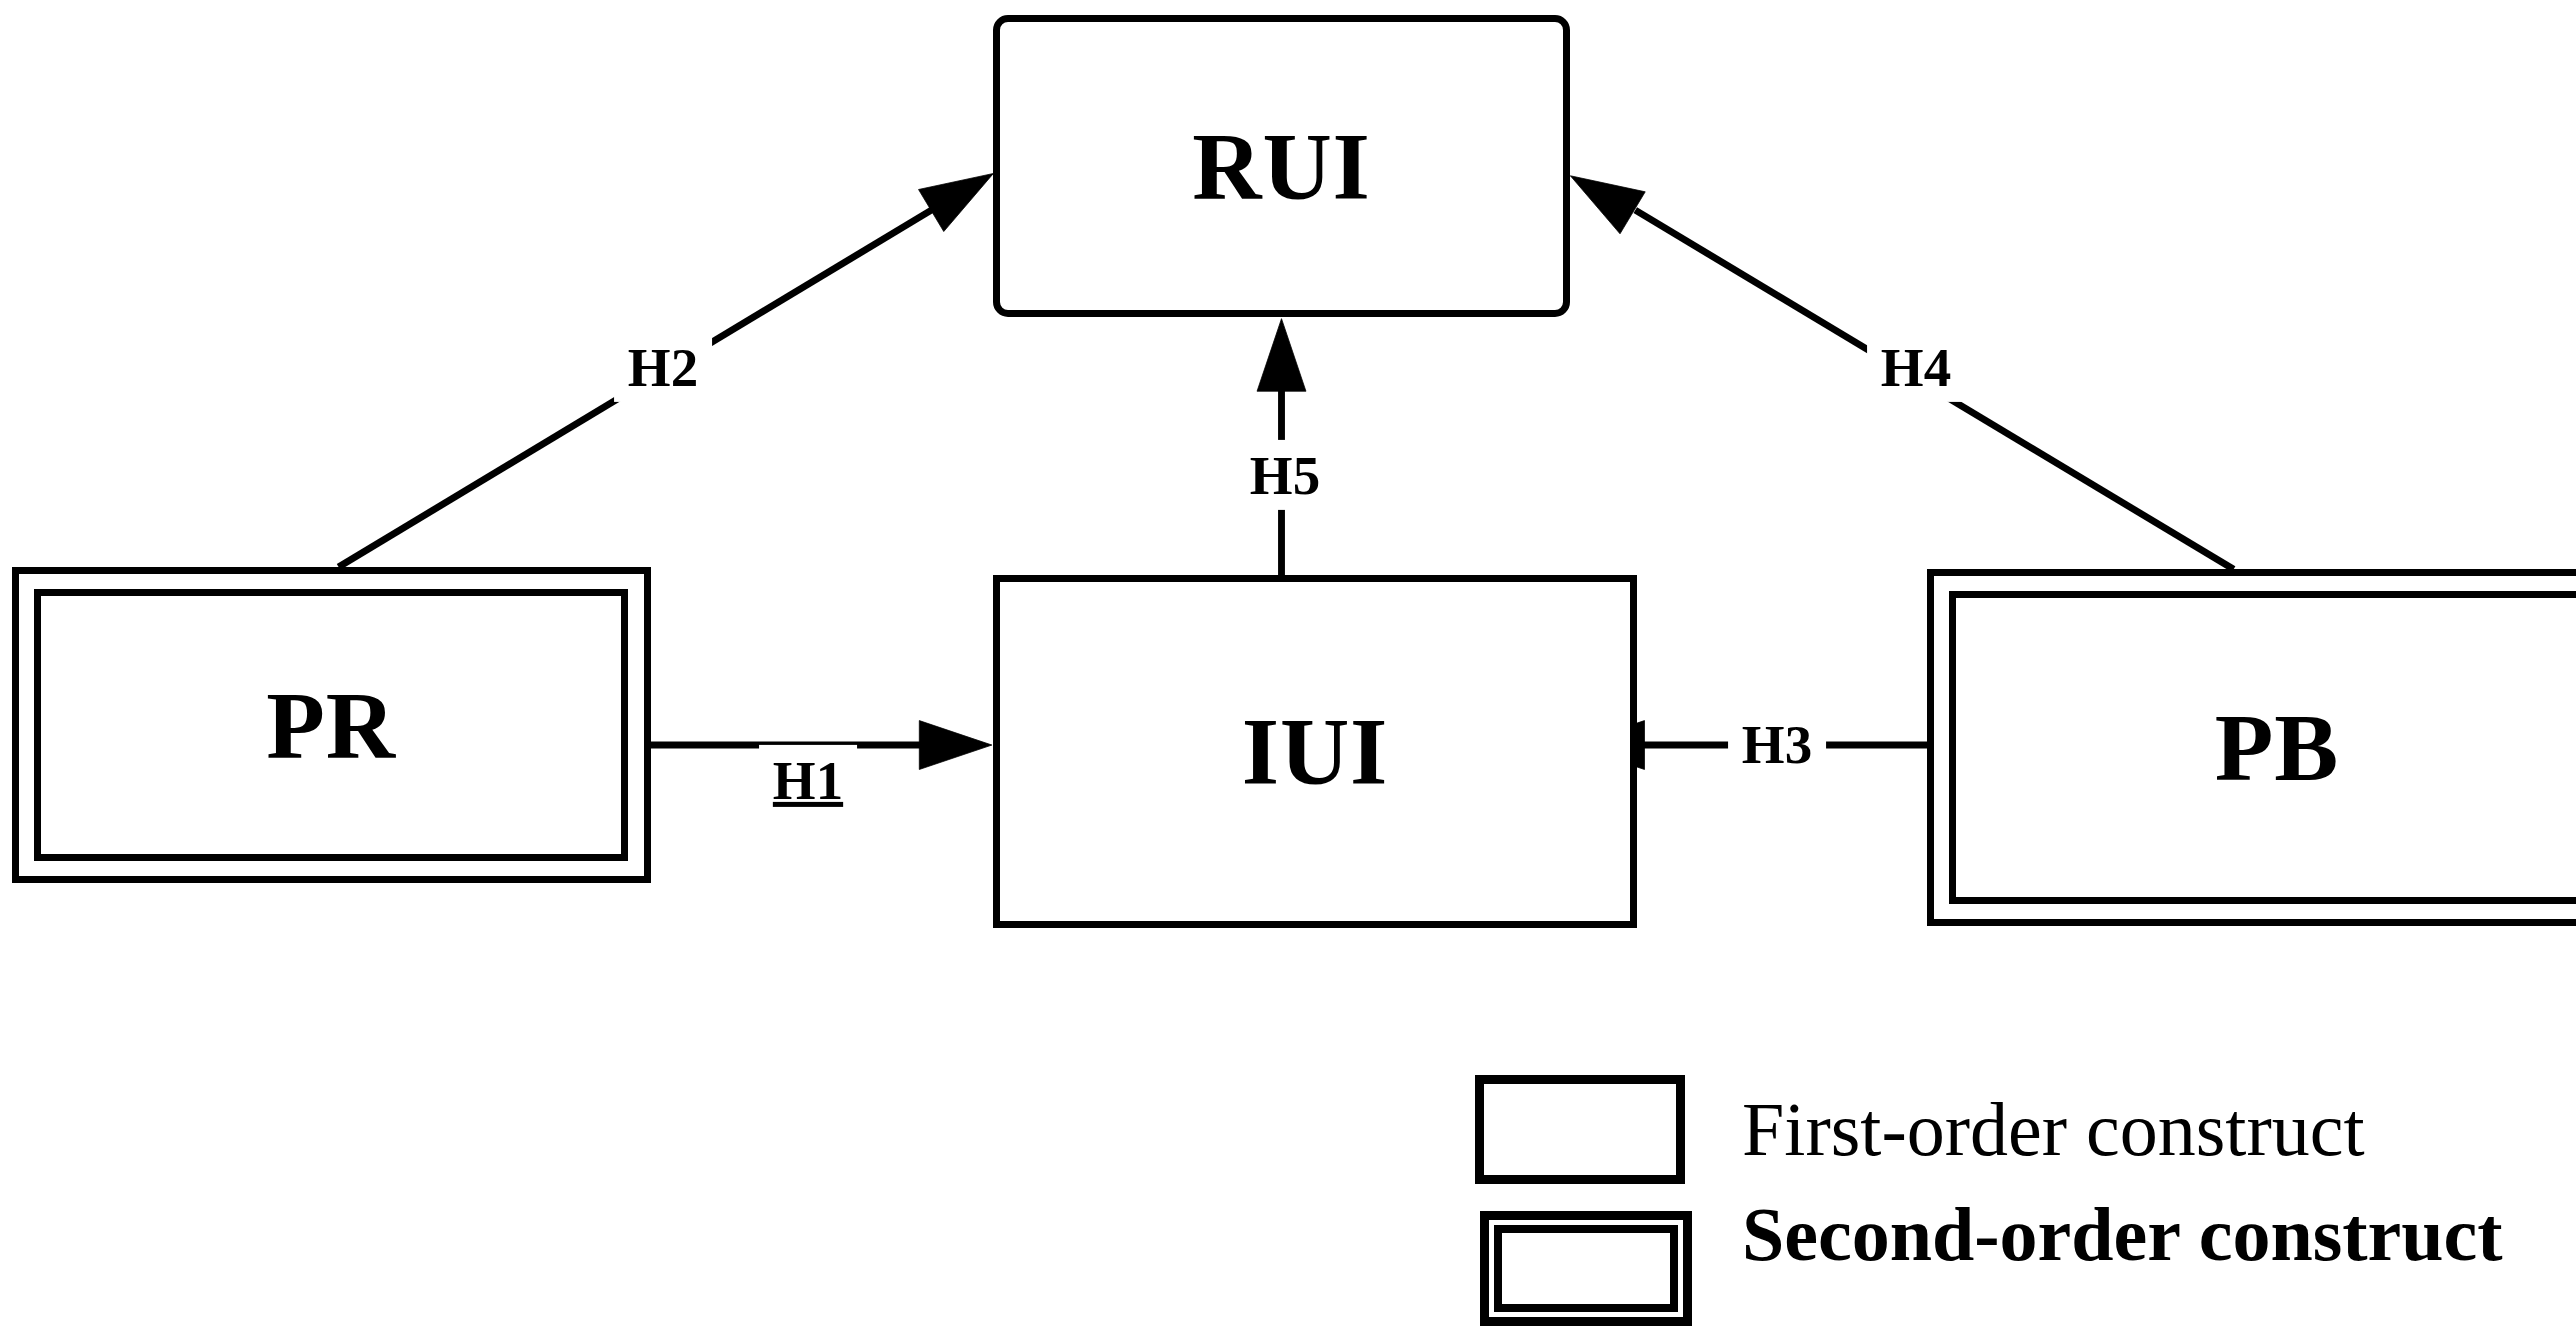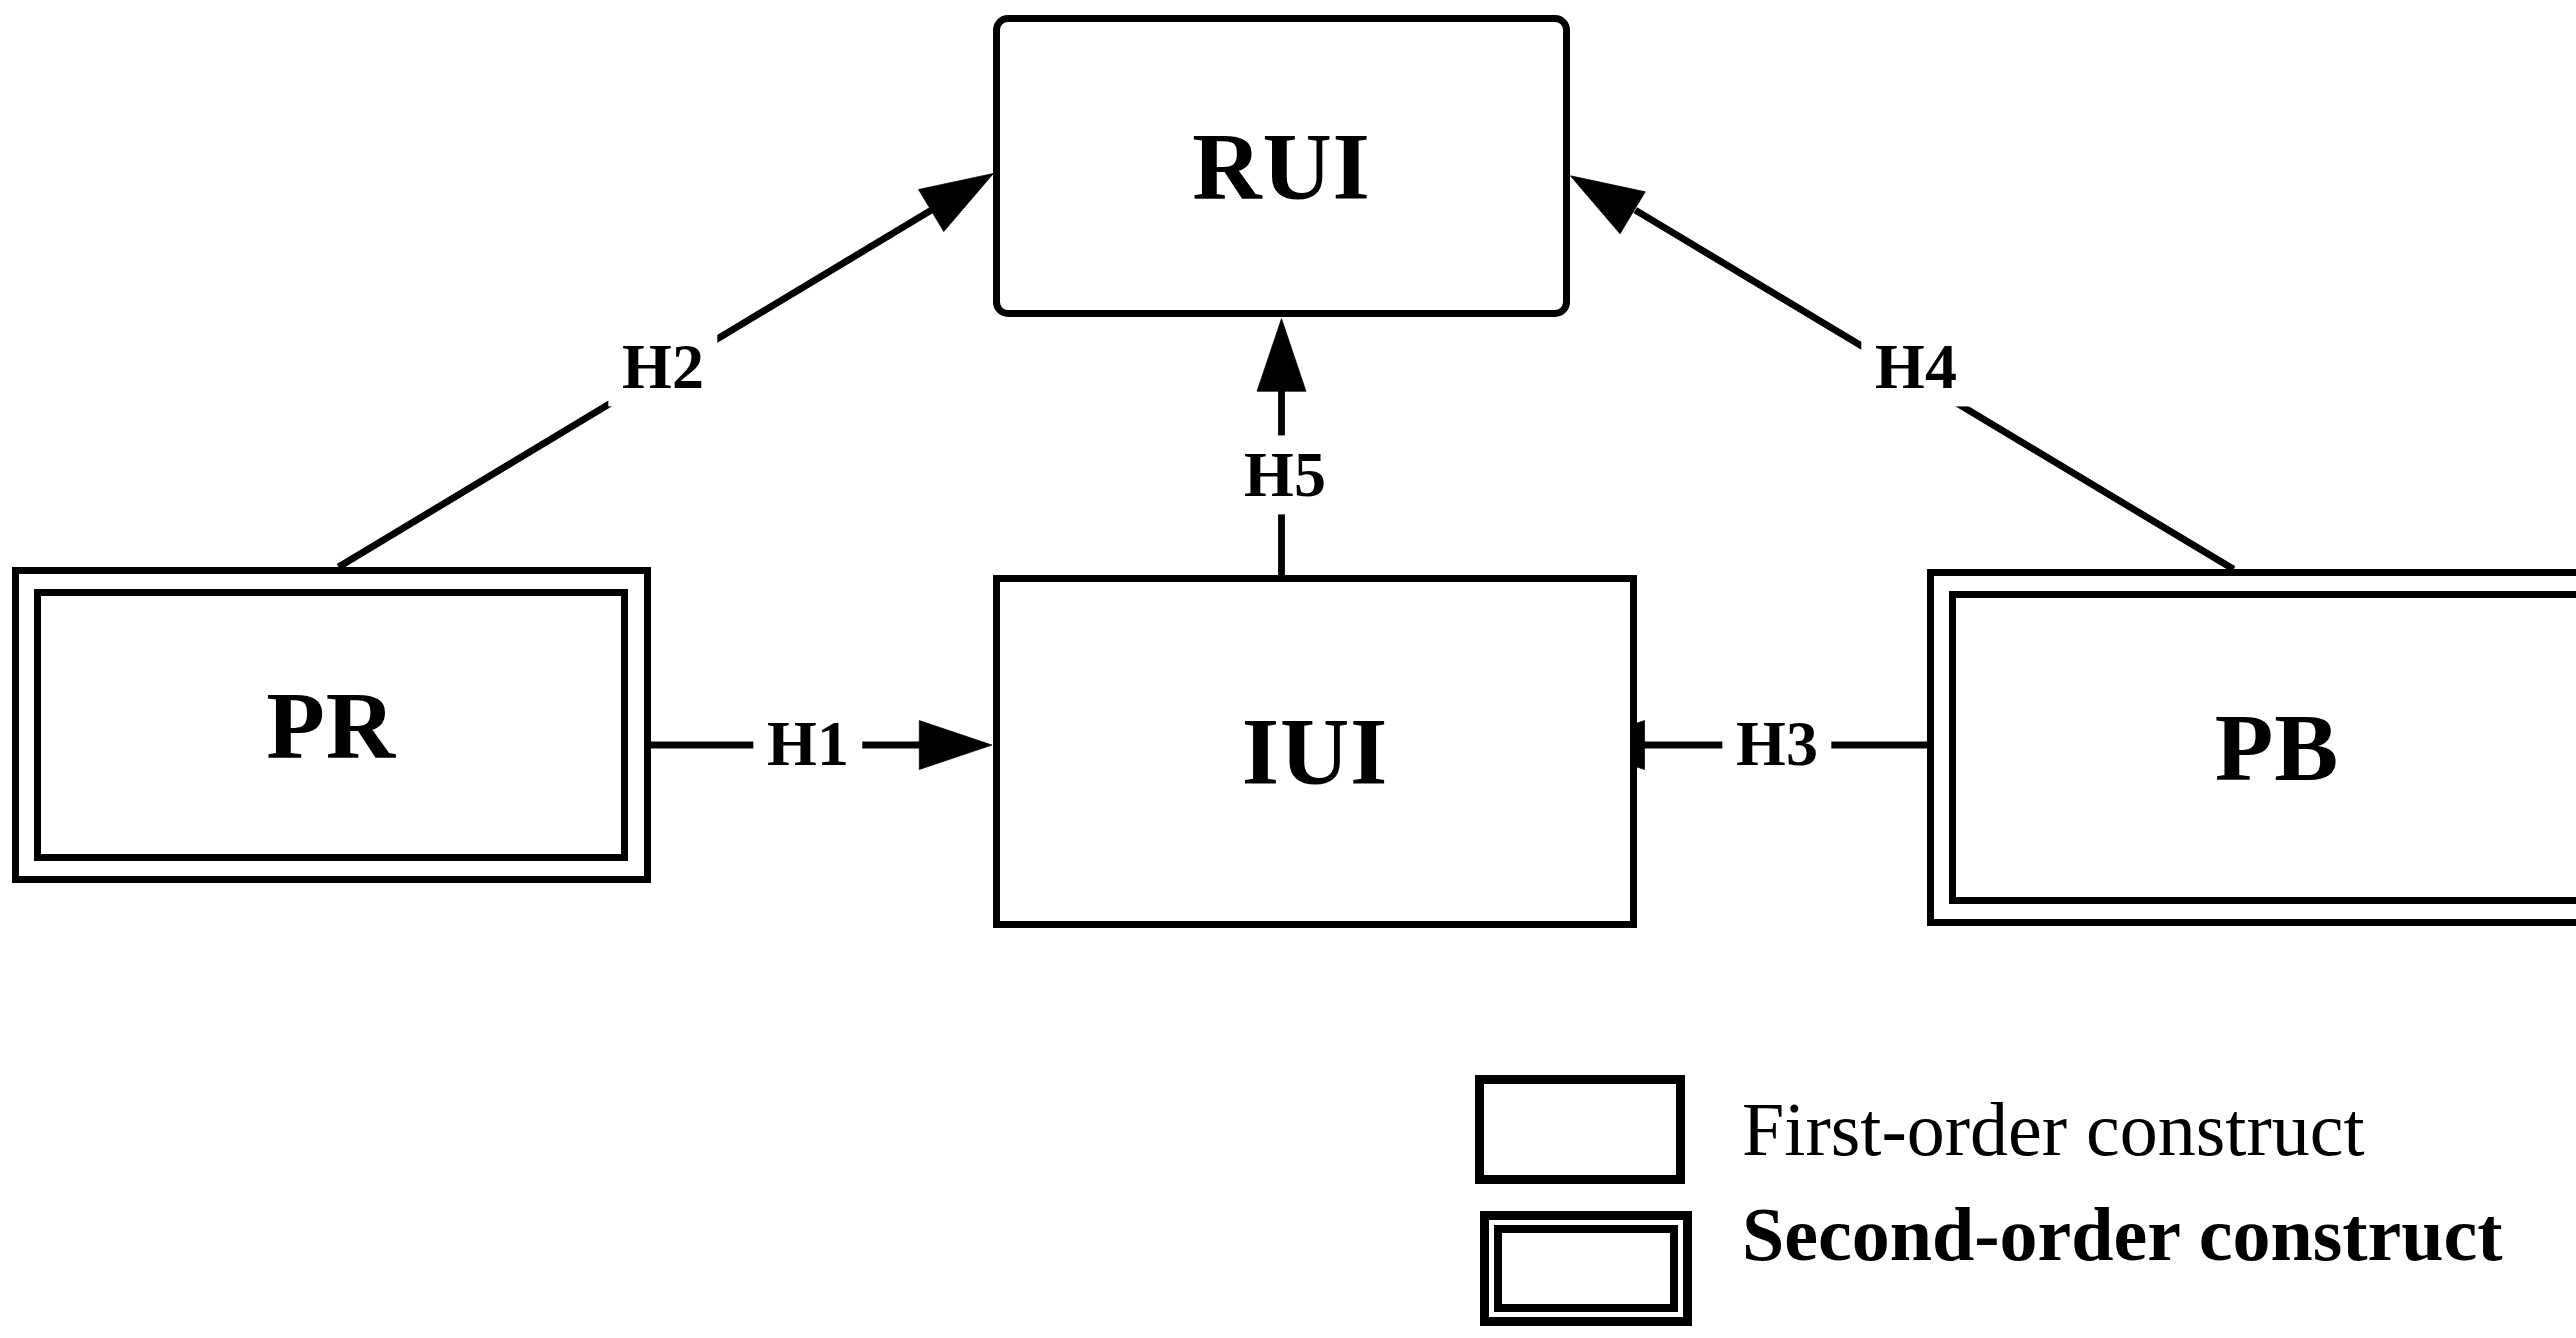--- a/index.html
+++ b/index.html
@@ -37,21 +37,21 @@
     inset: 15.3px;
     border: 7.6px solid var(--ink);
     pointer-events: none;
   }
   .node .node-label { position: relative; z-index: 2; }
   .edge-label {
     position: absolute;
     transform: translate(-50%, -50%);
     background: var(--paper);
     font-weight: bold;
-    font-size: 64px;
+    font-size: 55px;
     line-height: 1;
     padding: 7.6px 13.8px;
     z-index: 3;
   }
   .legend-swatch {
     position: absolute;
     background: var(--paper);
     border: 9.2px solid var(--ink);
     box-sizing: border-box;
   }
@@ -102,21 +102,21 @@
 
   <div class="node" style="left:993px; top:575px; width:644px; height:353px;">
     <span class="node-label">IUI</span>
   </div>
 
   <div class="node" style="left:1927px; top:569px; width:700px; height:357px;">
     <span class="inner-frame"></span>
     <span class="node-label">PB</span>
   </div>
 
-  <div class="edge-label" style="left:808px; top:744px;">H1</div>
+  <div class="edge-label" style="left:808px; top:780px;text-decoration:underline;">H1</div>
   <div class="edge-label" style="left:663px; top:367px;">H2</div>
   <div class="edge-label" style="left:1777px; top:744px;">H3</div>
   <div class="edge-label" style="left:1916px; top:367px;">H4</div>
   <div class="edge-label" style="left:1285px; top:475px;">H5</div>
 
   <div class="legend-swatch" style="left:1475px; top:1075px; width:210px; height:109px;"></div>
   <div class="legend-label" style="left:1742px; top:1129px;">First-order construct</div>
 
   <div class="legend-swatch" style="left:1480px; top:1211px; width:212px; height:115px;">
     <span class="inner-frame"></span>

